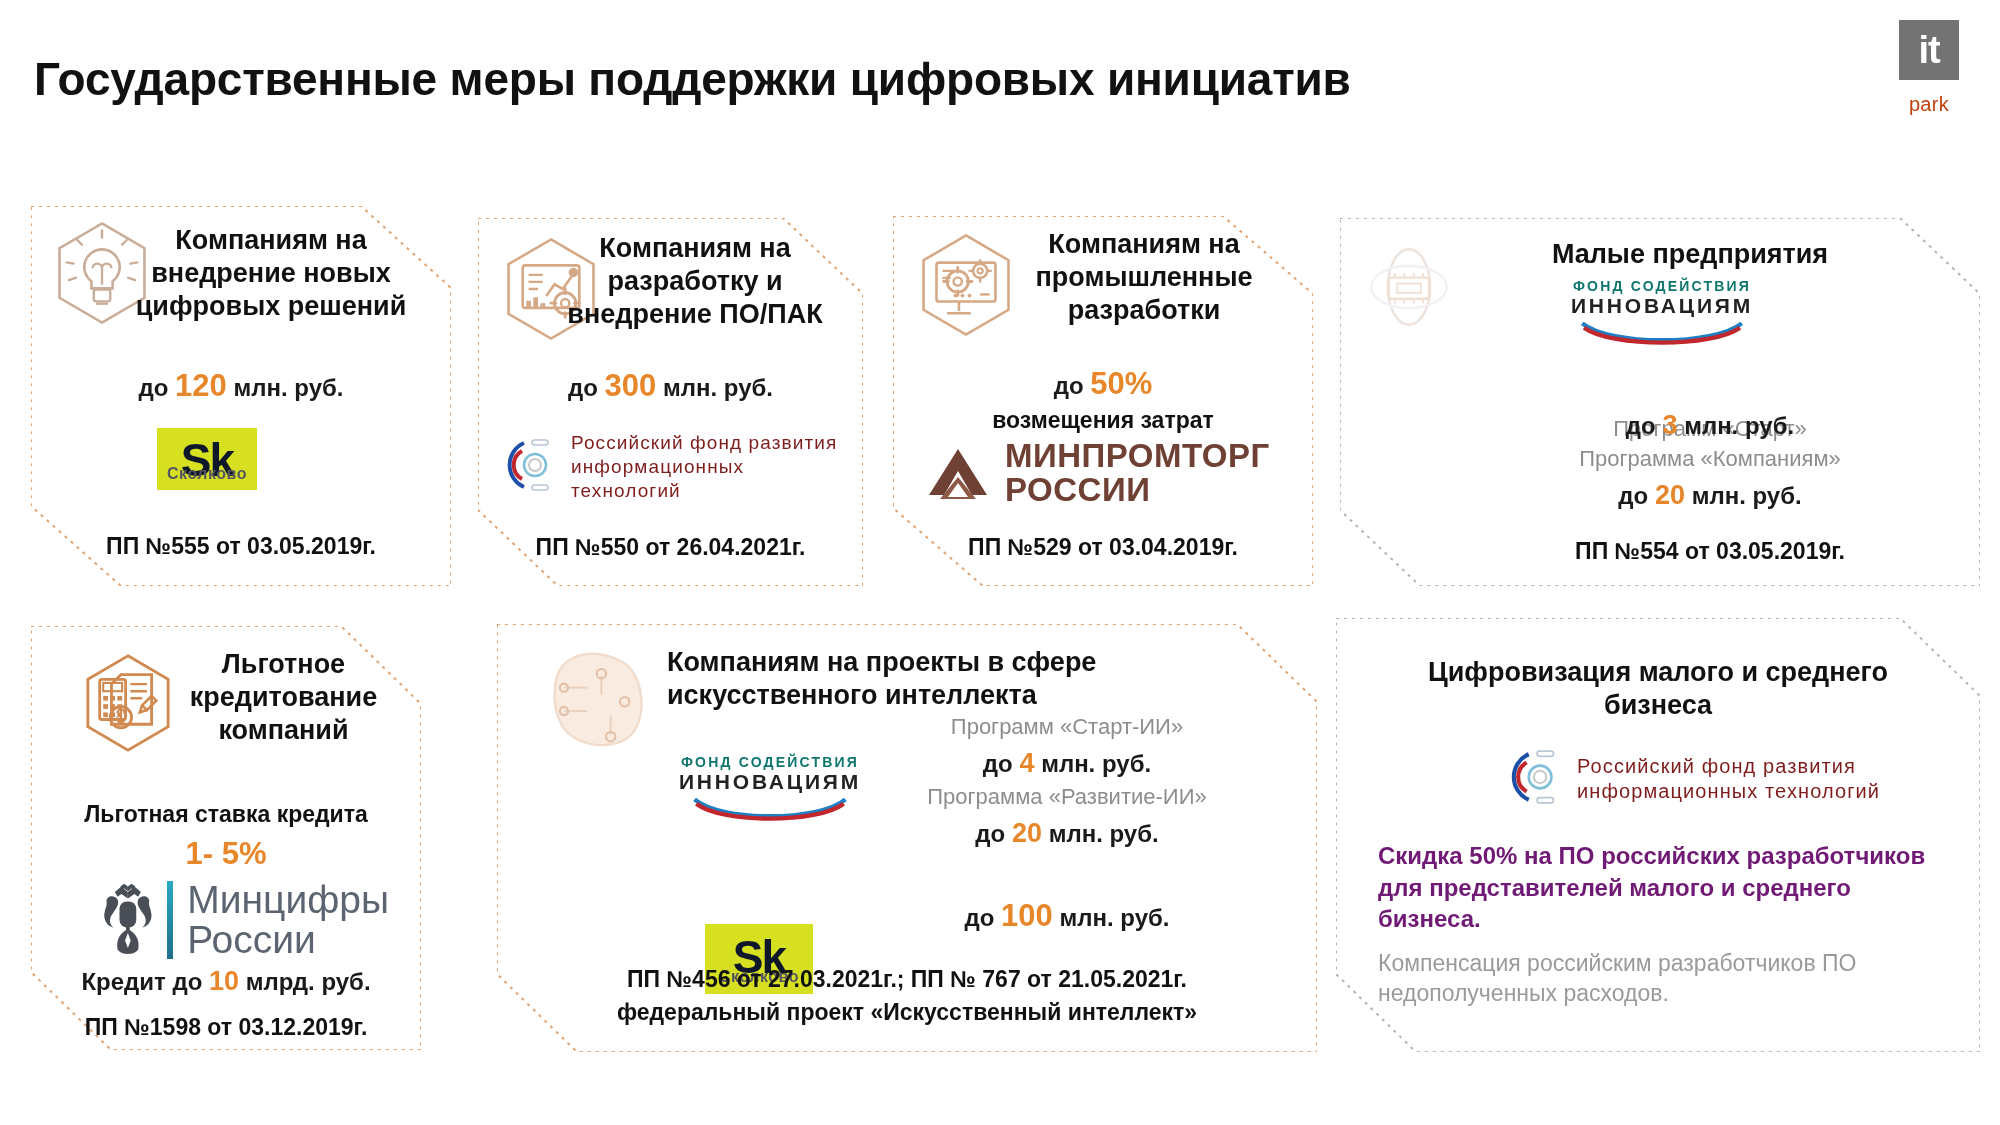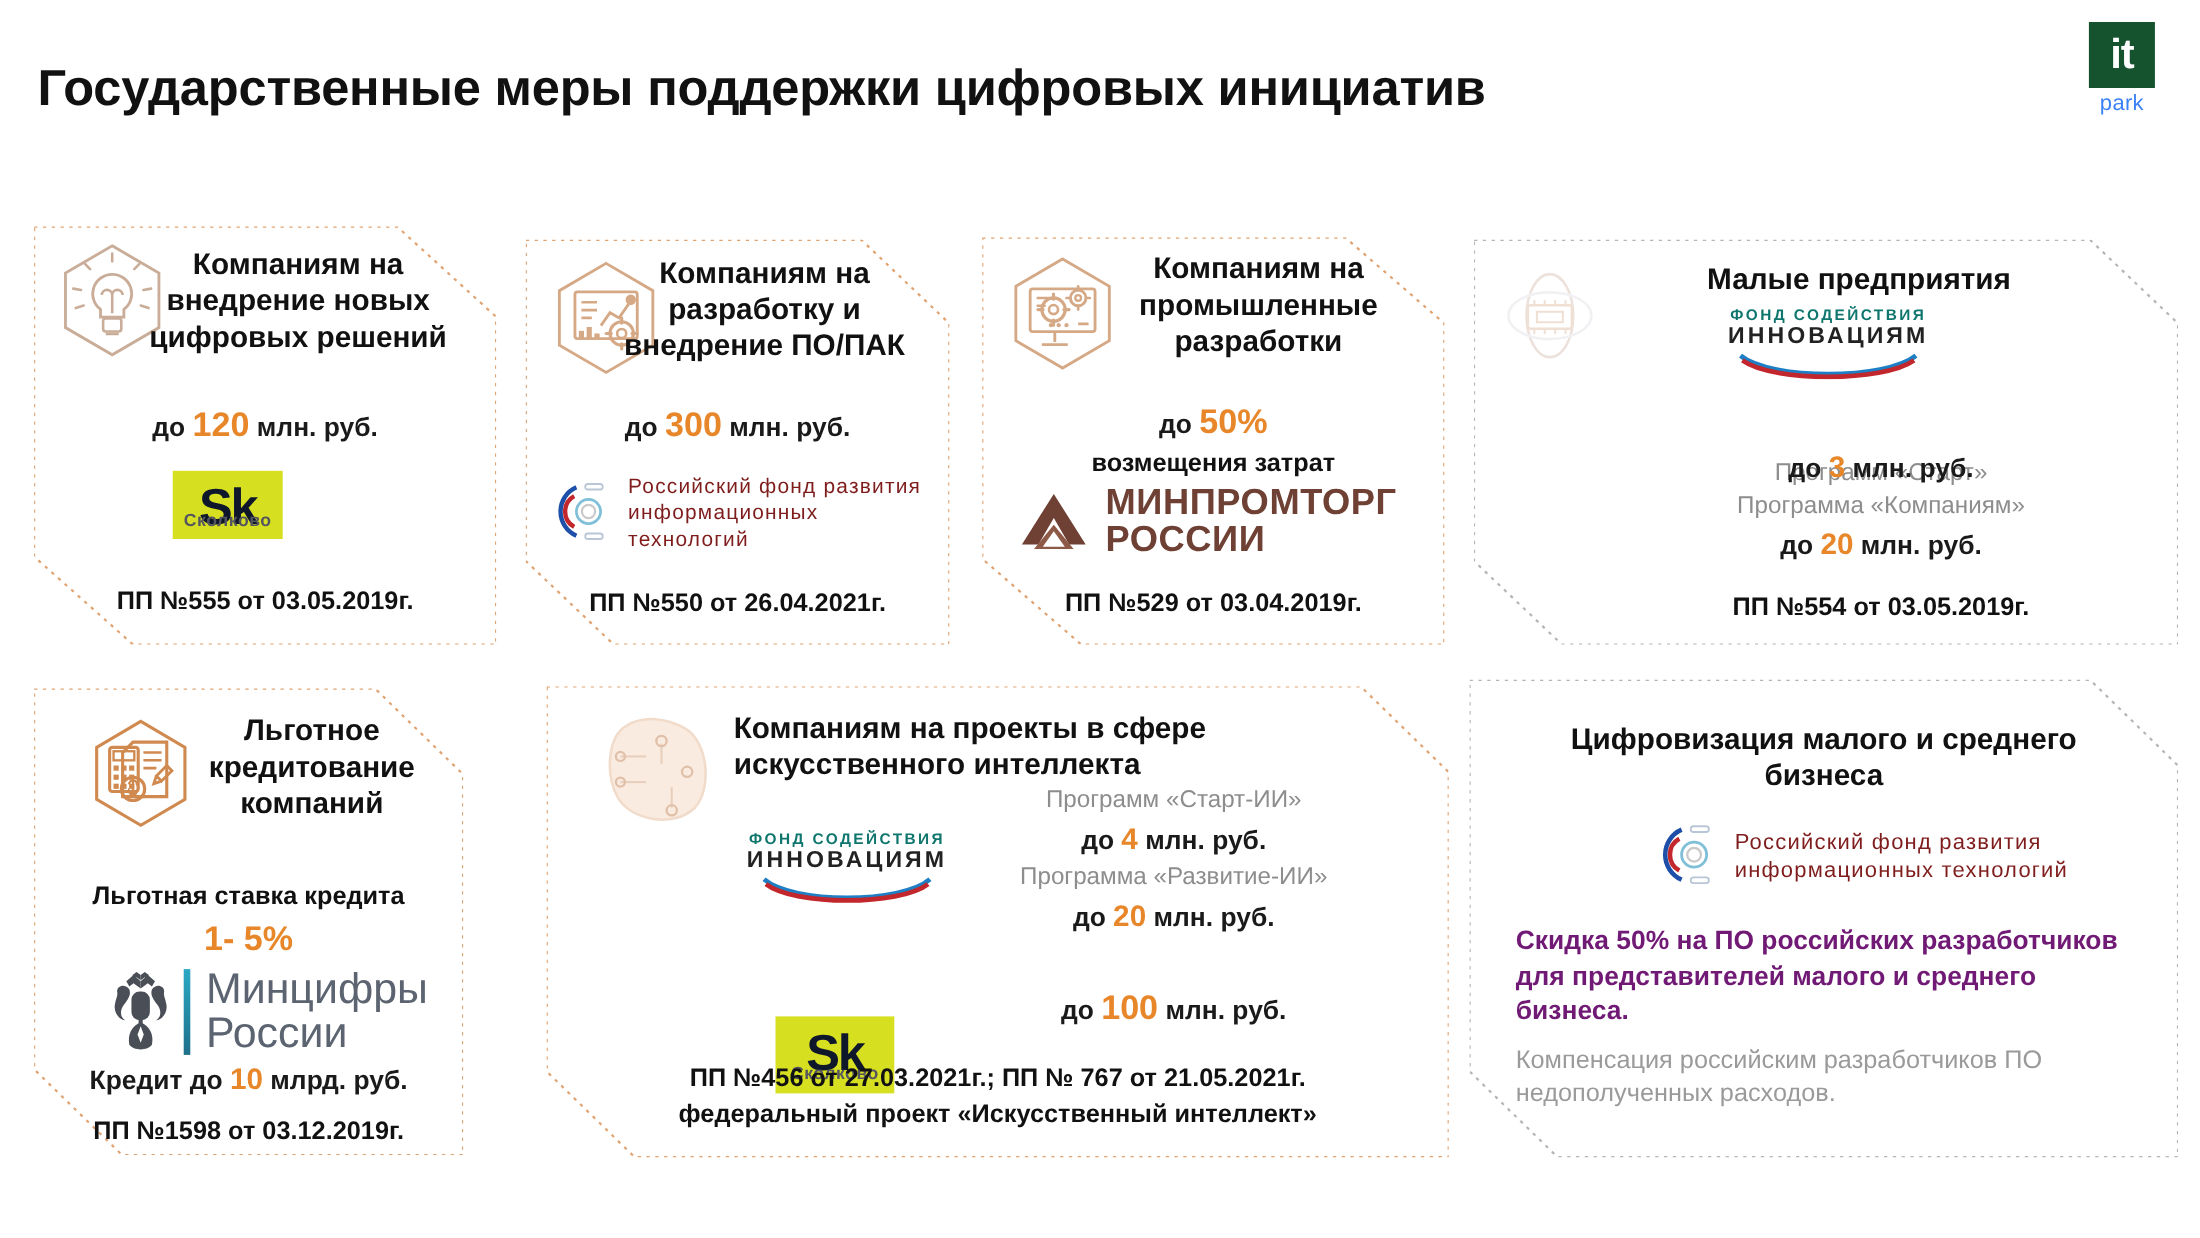--- a/index.html
+++ b/index.html
@@ -22,35 +22,35 @@
     white-space: nowrap;
   }
   #brand-logo {
     position: absolute;
     right: 34px; top: 20px;
     width: 74px; height: 92px;
   }
   #brand-logo .lg-square {
     width: 60px; height: 60px;
     margin: 0 auto;
-    background: #14532d;
+    background: #737373;
     position: relative;
   }
   #brand-logo .lg-square .lg-it {
     position: absolute; inset: 0;
     color: #ffffff;
     font-size: 38px; font-weight: bold;
     line-height: 60px; text-align: center;
     letter-spacing: -1px;
   }
   #brand-logo .lg-park {
     text-align: center;
     font-size: 20px;
-    color: #3b82f6;
-    margin-top: 3px;
+    color: #c2410c;
+    margin-top: 13px;
     letter-spacing: 0.3px;
   }
 
   
   .card {
     position: absolute;
     background: #ffffff;
   }
   .card .frame {
     position: absolute; inset: 0;

